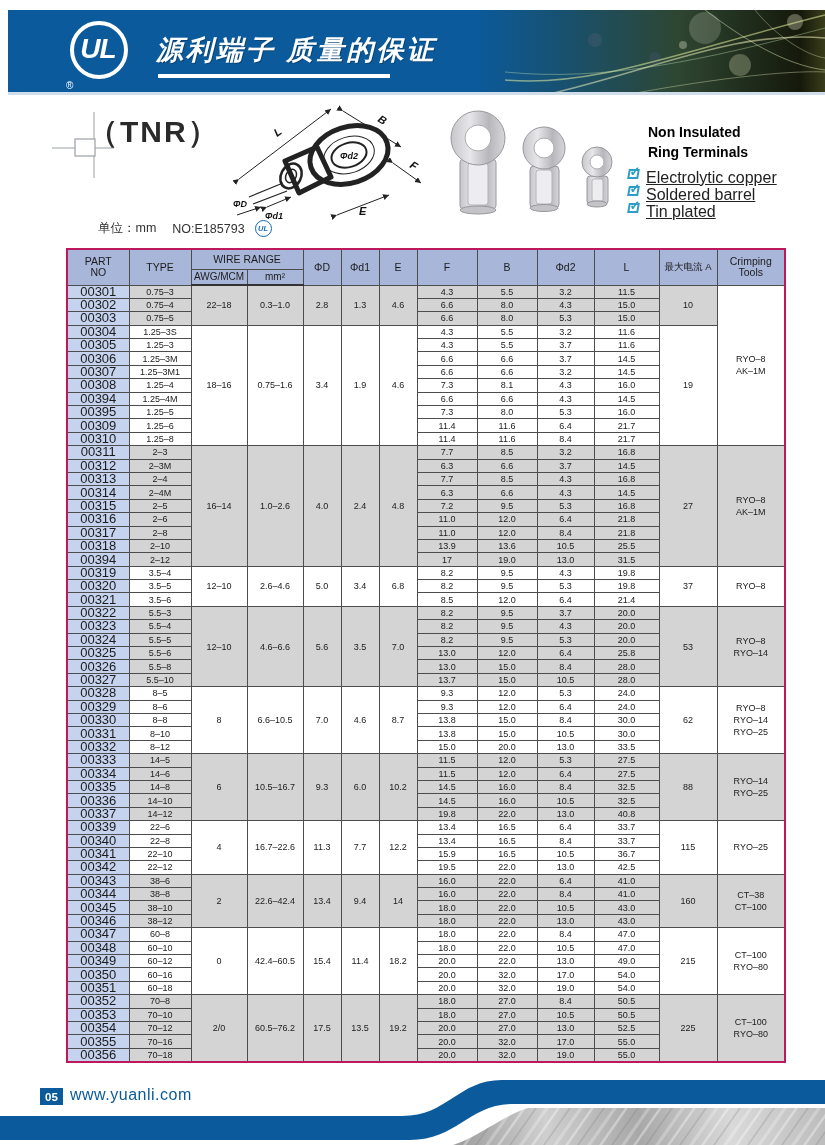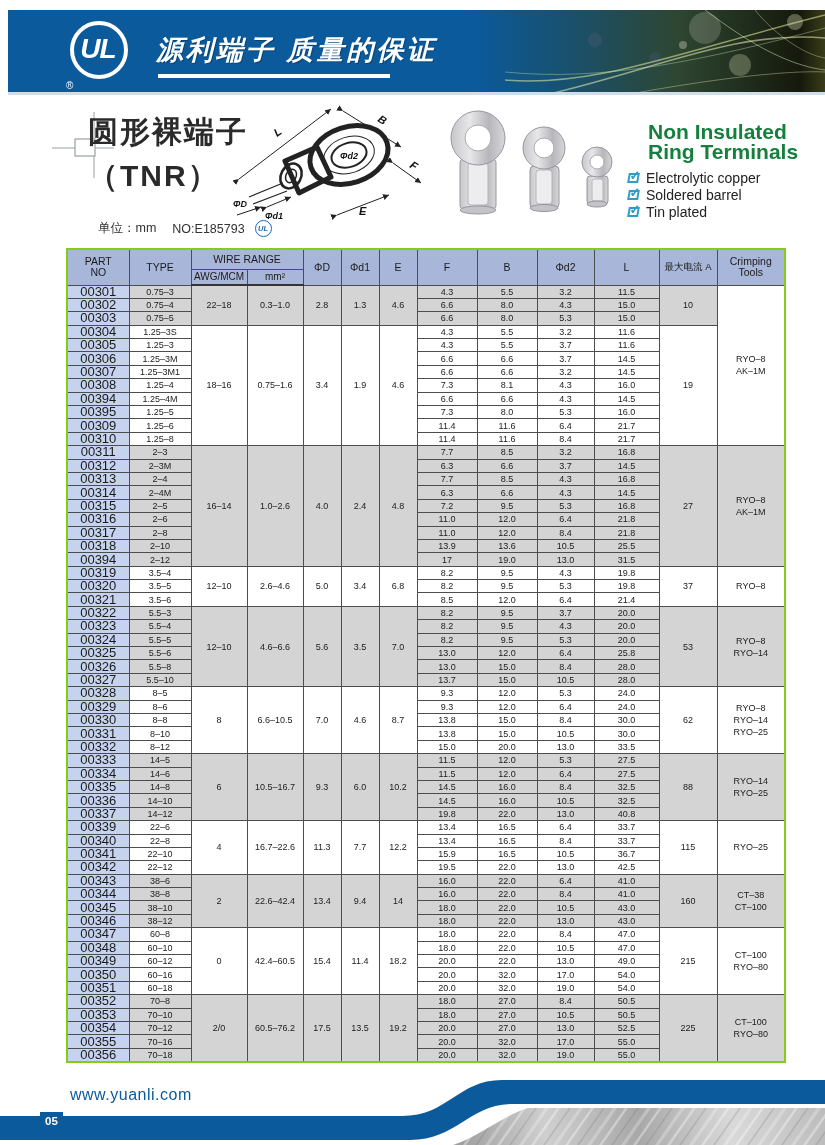--- a/index.html
+++ b/index.html
@@ -39,25 +39,25 @@
 
   
   .crosshair { position:absolute; left:48px; top:106px; }
   .doc-title {
     position:absolute; left:88px; top:110px; color:var(--title-color,#2a2a2a);
     font-size:30px; font-weight:bold; line-height:44px; letter-spacing:2px;
   }
   .terminal-diagram { position:absolute; left:225px; top:103px; }
   .terminal-photos { position:absolute; left:432px; top:108px; }
   .en-heading {
-    position:absolute; left:648px; top:122px; color:#15803d;
-    font-size:21px; font-weight:bold; line-height:20px;
+    position:absolute; left:648px; top:122px; color:#000000;
+    font-size:14px; font-weight:bold; line-height:20px;
   }
   .features { position:absolute; left:628px; top:169px; list-style:none; }
-  .features li { display:flex; align-items:center; height:17px; font-size:14px; color:#222; }
+  .features li { display:flex; align-items:flex-start; height:17px; font-size:16px; color:#222;text-decoration:underline; }
   .checkbox {
     position:relative; width:11px; height:10px; margin-right:7px;
     border:2px solid var(--check-teal,#2e9ec7); transform:skewX(-10deg);
     flex:0 0 auto;
   }
   .checkbox::after {
     content:"✓"; position:absolute; left:-1px; top:-7px;
     color:var(--check-teal,#2e9ec7); font-size:13px; font-weight:bold; transform:skewX(10deg);
   }
   .unit-row { position:absolute; left:68px; top:220px; font-size:12.5px; color:#333; display:flex; align-items:center;margin-left:30px; }
@@ -65,21 +65,21 @@
   .ul-small {
     display:inline-flex; align-items:center; justify-content:center;
     width:17px; height:17px; margin-left:10px; border:1.5px solid #1468b3; border-radius:50%;
     color:#1468b3; font-size:7.5px; font-weight:bold; font-style:italic;
   }
 
   
   table.spec {
     position:absolute; left:66px; top:248px; width:718px;
     border-collapse:collapse; table-layout:fixed;
-    border:2px solid #84cc16;
+    border:2px solid #be185d;
   }
   table.spec th, table.spec td {
     border:1px solid #4d4d4d; text-align:center; vertical-align:middle;
     overflow:hidden; white-space:nowrap;
   }
   table.spec th {
     background:var(--table-header-bg,#a8b6da); font-weight:normal;
     font-size:10.5px; color:#1b1b1b; height:20px;
   }
   table.spec tr.subhead th { height:16px; font-size:10px; }
@@ -92,21 +92,21 @@
   table.spec td.part { background:var(--part-col-bg,#c6d3ef); font-size:13px; }
   table.spec td.crimp div { line-height:12px; }
   table.spec td.crimp.cs-white { background:#fff; }
   table.spec td.crimp.cs-gray  { background:var(--row-gray,#d4d4d5); }
 
   
   .footer-art { position:absolute; left:0; top:1078px; }
   .page-badge {
     position:absolute; left:40px; top:1088px; width:23px; height:17px;
     background:var(--footer-blue,#0b5a9c); color:#fff; font-size:11.5px; font-weight:bold;
-    display:flex; align-items:center; justify-content:center;margin-top:24px;
+    display:flex; align-items:center; justify-content:center;
   }
   .site-url {
     position:absolute; left:70px; top:1086px; color:var(--footer-blue,#0b5a9c);
     font-size:16px; letter-spacing:.5px;
   }
   svg text { font-family:"Liberation Sans", sans-serif; }
 </style>
 </head>
 <body>
 
@@ -135,21 +135,20 @@
     <div class="brand-underline"></div>
   </div>
 
   <svg class="crosshair" width="70" height="78" viewBox="0 0 70 78">
     <line x1="46" y1="6" x2="46" y2="72" stroke="#9aa0a6" stroke-width="1"></line>
     <line x1="4" y1="42" x2="66" y2="42" stroke="#9aa0a6" stroke-width="1"></line>
     <rect x="27" y="33" width="20" height="17" fill="#fff" stroke="#9aa0a6" stroke-width="1.2"></rect>
   </svg>
 
   <div class="doc-title">
-    <div>圆形裸端子</div>
     <div>（TNR）</div>
   </div>
 
   <svg class="terminal-diagram" width="205" height="122" viewBox="0 0 205 122">
     <defs>
       <marker id="arr" markerWidth="8" markerHeight="8" refX="6" refY="3" orient="auto">
         <path d="M0,0 L6,3 L0,6 Z" fill="#222"></path>
       </marker>
     </defs>
 

